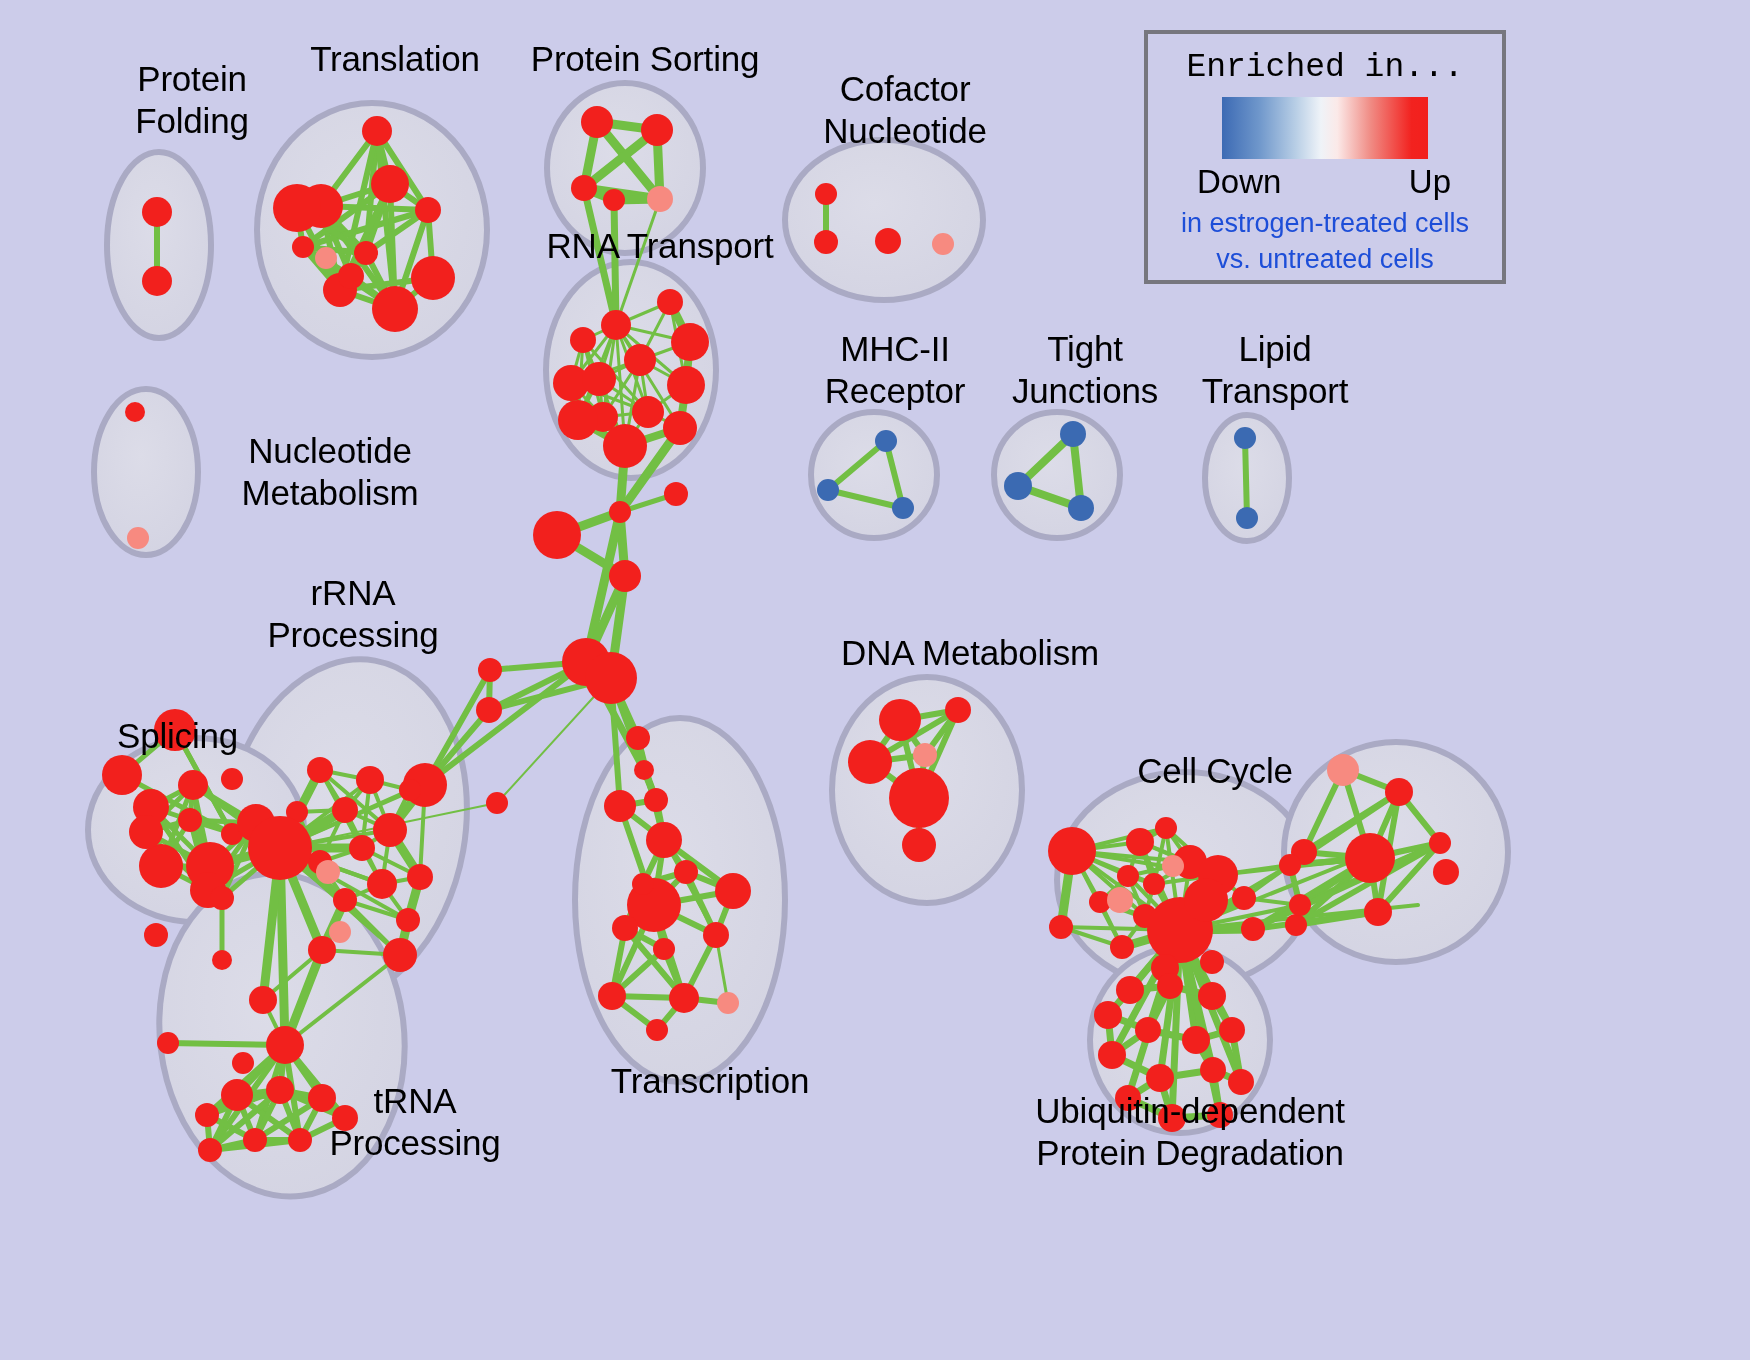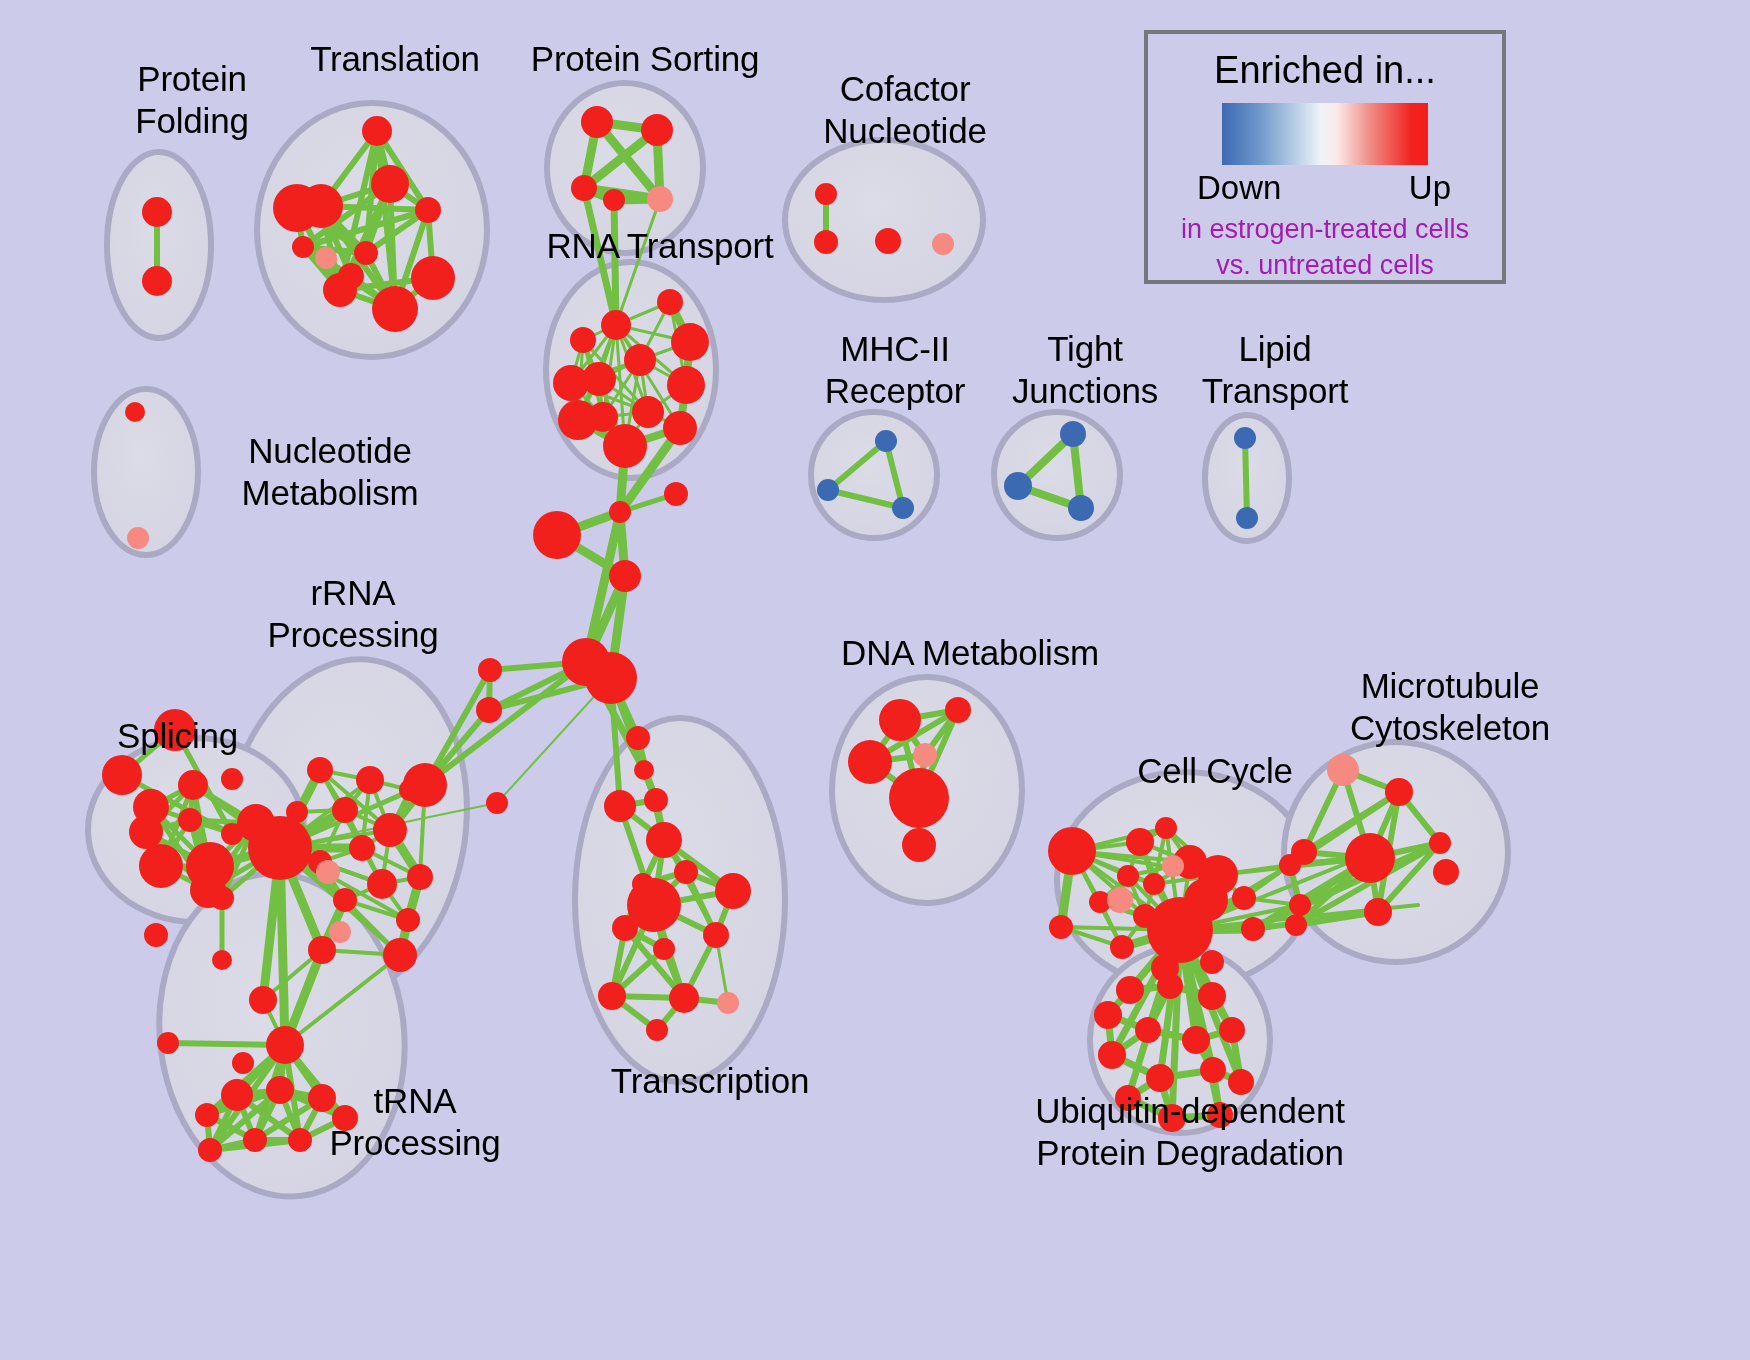--- a/index.html
+++ b/index.html
@@ -25,34 +25,34 @@
     user-select:none;
   }
   #legend{
     position:absolute;
     left:1144px;top:30px;width:362px;height:254px;
     background:#ccccea;
     border:4px solid #76767e;
     box-sizing:border-box;
   }
   #legend .lg-title{
-    text-align:center;font-size:38px;color:#000;margin-top:15px;
-    font-family:Liberation Sans, sans-serif;
+    text-align:center;font-size:33px;color:#000;margin-top:15px;
+    font-family:Liberation Mono, monospace;
   }
   #legend .lg-bar{
     margin:11px auto 0 auto;width:206px;height:62px;
     background:linear-gradient(to right,#3c6ab4 0%,#6f97cb 18%,#b9cfe6 36%,#eff3f8 48%,#fbe9e8 56%,#f08c85 72%,#f2221f 92%,#f2201d 100%);
   }
   #legend .lg-ends{
     position:relative;width:240px;margin:4px auto 0 auto;height:40px;
   }
   #legend .lg-down{position:absolute;left:-8px;top:0;font-size:33px;}
   #legend .lg-up{position:absolute;right:-6px;top:0;font-size:33px;}
   #legend .lg-sub{
-    text-align:center;font-size:27px;line-height:32px;color:#a21caf;margin-top:4px;
+    text-align:center;font-size:27px;line-height:32px;color:#1d4ed8;margin-top:4px;
     font-family:"Liberation Sans", sans-serif;
   }
 </style>
 </head>
 <body>
 
 <div id="stage">
 
   <svg id="net" viewBox="0 0 1750 1360">
     <defs>
@@ -817,22 +817,20 @@
 Receptor</div>
   <div class="cl-label" style="left:975px;top:328px;width:220px;">Tight
 Junctions</div>
   <div class="cl-label" style="left:1165px;top:328px;width:220px;">Lipid
 Transport</div>
   <div class="cl-label" style="left:228px;top:572px;width:250px;">rRNA
 Processing</div>
   <div class="cl-label" style="left:48px;top:715px;width:190px;text-align:right;">Splicing</div>
   <div class="cl-label" style="left:800px;top:632px;width:340px;">DNA Metabolism</div>
   <div class="cl-label" style="left:1090px;top:750px;width:250px;">Cell Cycle</div>
-  <div class="cl-label" style="left:1290px;top:665px;width:320px;">Microtubule
-Cytoskeleton</div>
   <div class="cl-label" style="left:560px;top:1060px;width:300px;">Transcription</div>
   <div class="cl-label" style="left:290px;top:1080px;width:250px;">tRNA
 Processing</div>
   <div class="cl-label" style="left:965px;top:1090px;width:450px;">Ubiquitin-dependent
 Protein Degradation</div>
 
   <div id="legend">
     <div class="lg-title">Enriched in...</div>
     <div class="lg-bar"></div>
     <div class="lg-ends">

